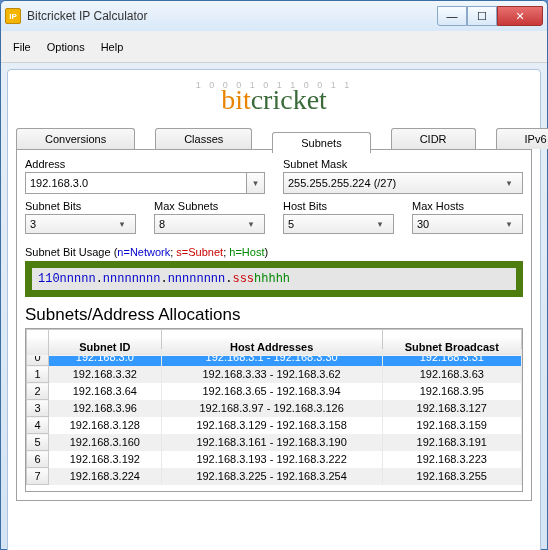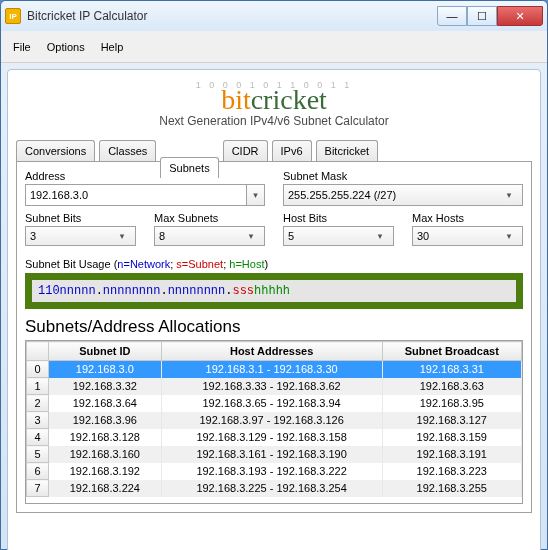--- a/index.html
+++ b/index.html
@@ -15,22 +15,22 @@
 .menubar { height: 32px; background: #f0f0f0; border-bottom: 1px solid #d0d0d0; display: flex; align-items: center; padding: 0 4px; }
 .menu-item { padding: 2px 8px; cursor: pointer; }
 .content { background: #fff; margin: 6px; border: 1px solid #b0c4de; border-radius: 4px; padding: 6px 8px 8px; height: 484px; }
 .logo-area { text-align: center; padding: 4px 0 2px; }
 .logo-text { font-size: 28px; font-weight: normal; font-family: Georgia, serif; }
 .logo-text .bit { color: #e88400; }
 .logo-text .cricket { color: #3a6a3a; }
 .tagline { font-size: 12px; color: #4a4a4a; margin-top: -2px; }
 .binary-arc { font-size: 9px; color: #bbb; letter-spacing: 3px; margin-bottom: -6px; }
 .tabs { display: flex; margin-top: 10px; border-bottom: 1px solid #a0a0a0; }
-.tab { padding: 4px 8px; background: linear-gradient(#f8f8f8, #e8e8e8); border: 1px solid #a0a0a0; border-bottom: none; margin-right: 4px; cursor: pointer; border-radius: 3px 3px 0 0; font-size: 11px; }
-.tab.active { background: #fff; position: relative; top: 17px; }
+.tab { padding: 4px 28px; background: linear-gradient(#f8f8f8, #e8e8e8); border: 1px solid #a0a0a0; border-bottom: none; margin-right: 20px; cursor: pointer; border-radius: 3px 3px 0 0; font-size: 11px; }
+.tab.active { background: #fff; position: relative; top: 4px; }
 .tabpanel { border: 1px solid #a0a0a0; border-top: none; padding: 8px; background: #fff; }
 .row { display: flex; gap: 18px; margin-bottom: 6px; }
 .field { flex: 1; display: flex; flex-direction: column; }
 .field label { margin-bottom: 2px; font-size: 11px; }
 .inputwrap { display: flex; }
 input[type=text], .combo { border: 1px solid #a0a0a0; padding: 3px 4px; font-size: 11px; font-family: inherit; background: #fff; height: 22px; }
 input[type=text] { flex: 1; }
 .combo { flex: 1; display: flex; align-items: center; justify-content: space-between; cursor: pointer; background: linear-gradient(#fdfdfd, #ececec); }
 .combo-arrow, .dd-btn { width: 18px; text-align: center; color: #555; font-size: 9px; }
 .dd-btn { border: 1px solid #a0a0a0; border-left: none; background: linear-gradient(#fdfdfd, #ececec); height: 22px; display: flex; align-items: center; justify-content: center; cursor: pointer; }
@@ -38,21 +38,21 @@
 .usage-label .n { color: #0000cc; }
 .usage-label .s { color: #cc0000; }
 .usage-label .h { color: #008800; }
 .usage-box { border: 7px solid #4d7c0f; padding: 4px 6px; font-family: "Courier New", monospace; font-size: 12px; background: #e5e5e5; }
 .usage-box .nn { color: #0000cc; }
 .usage-box .ss { color: #cc0000; }
 .usage-box .hh { color: #008800; }
 .alloc-label { margin: 8px 0 3px; font-size: 17px; }
 .table-wrap { border: 1px solid #a0a0a0; height: 164px; overflow: auto; }
 table { width: 100%; border-collapse: collapse; font-size: 11px; }
-th { background: linear-gradient(#fdfdfd, #e8e8e8); border: 1px solid #c8c8c8; padding: 3px 4px; font-weight: bold; text-align: center; position: sticky; top: 0; }
+th { background: linear-gradient(#fdfdfd, #e8e8e8); border: 1px solid #c8c8c8; padding: 3px 4px; font-weight: bold; text-align: center; position: sticky; top: 8px; }
 th.idx { width: 22px; }
 td { padding: 2px 6px; text-align: center; border-right: 1px solid #e8e8e8; }
 td.idx { background: linear-gradient(#fdfdfd, #e8e8e8); border: 1px solid #c8c8c8; width: 22px; }
 tbody tr:nth-child(even) td:not(.idx) { background: #f0f0f0; }
 tbody tr.selected td:not(.idx) { background: #3399ff; color: #fff; }
 </style>
 </head>
 <body>
 
 <div class="window">
@@ -69,21 +69,20 @@
   <div class="menubar">
     <div class="menu-item">File</div>
     <div class="menu-item">Options</div>
     <div class="menu-item">Help</div>
   </div>
 
   <div class="content">
     <div class="logo-area">
       <div class="binary-arc">1 0 0 0 1 0 1 1 0 0 1 1</div>
       <div class="logo-text"><span class="bit">bit</span><span class="cricket">cricket</span></div>
-      <div class="tagline">Next Generation IPv4/v6 Subnet Calculator</div>
     </div>
 
     <div class="tabs">
       <div class="tab">Conversions</div>
       <div class="tab">Classes</div>
       <div class="tab active">Subnets</div>
       <div class="tab">CIDR</div>
       <div class="tab">IPv6</div>
       <div class="tab">Bitcricket</div>
     </div>

